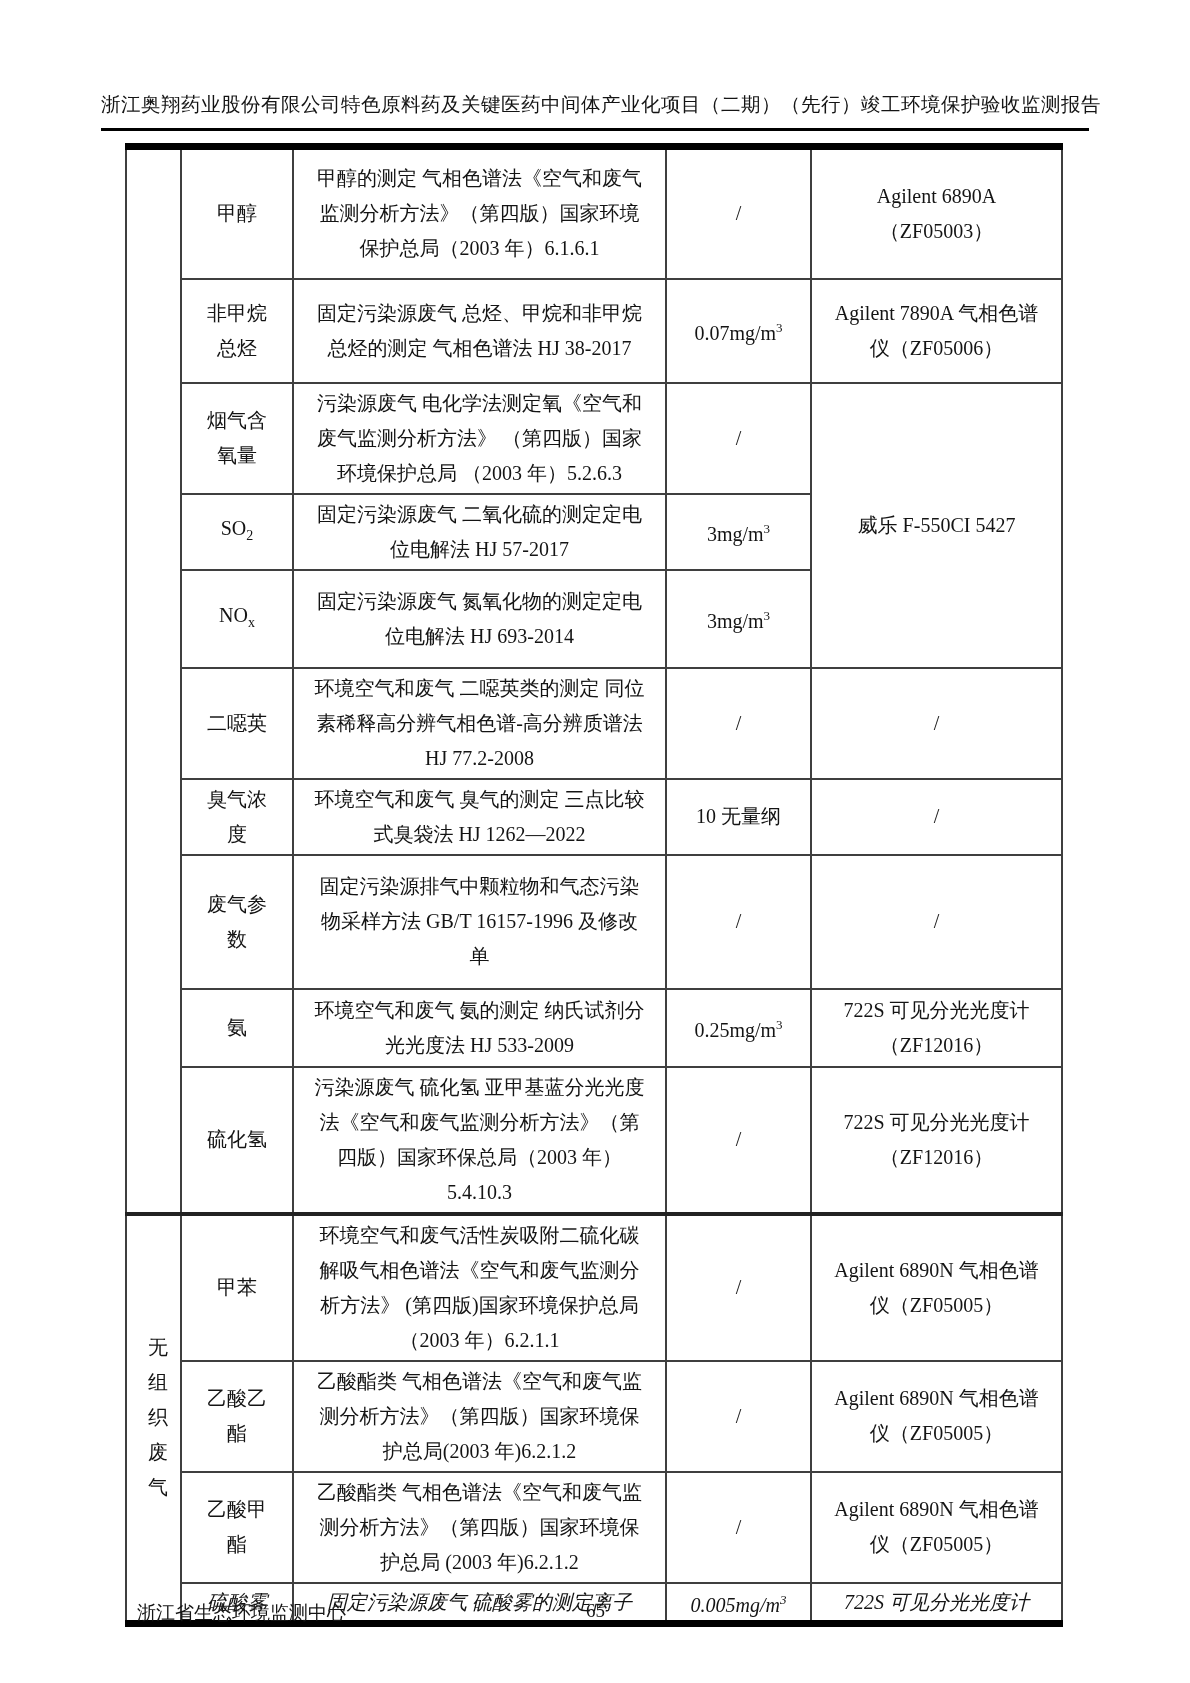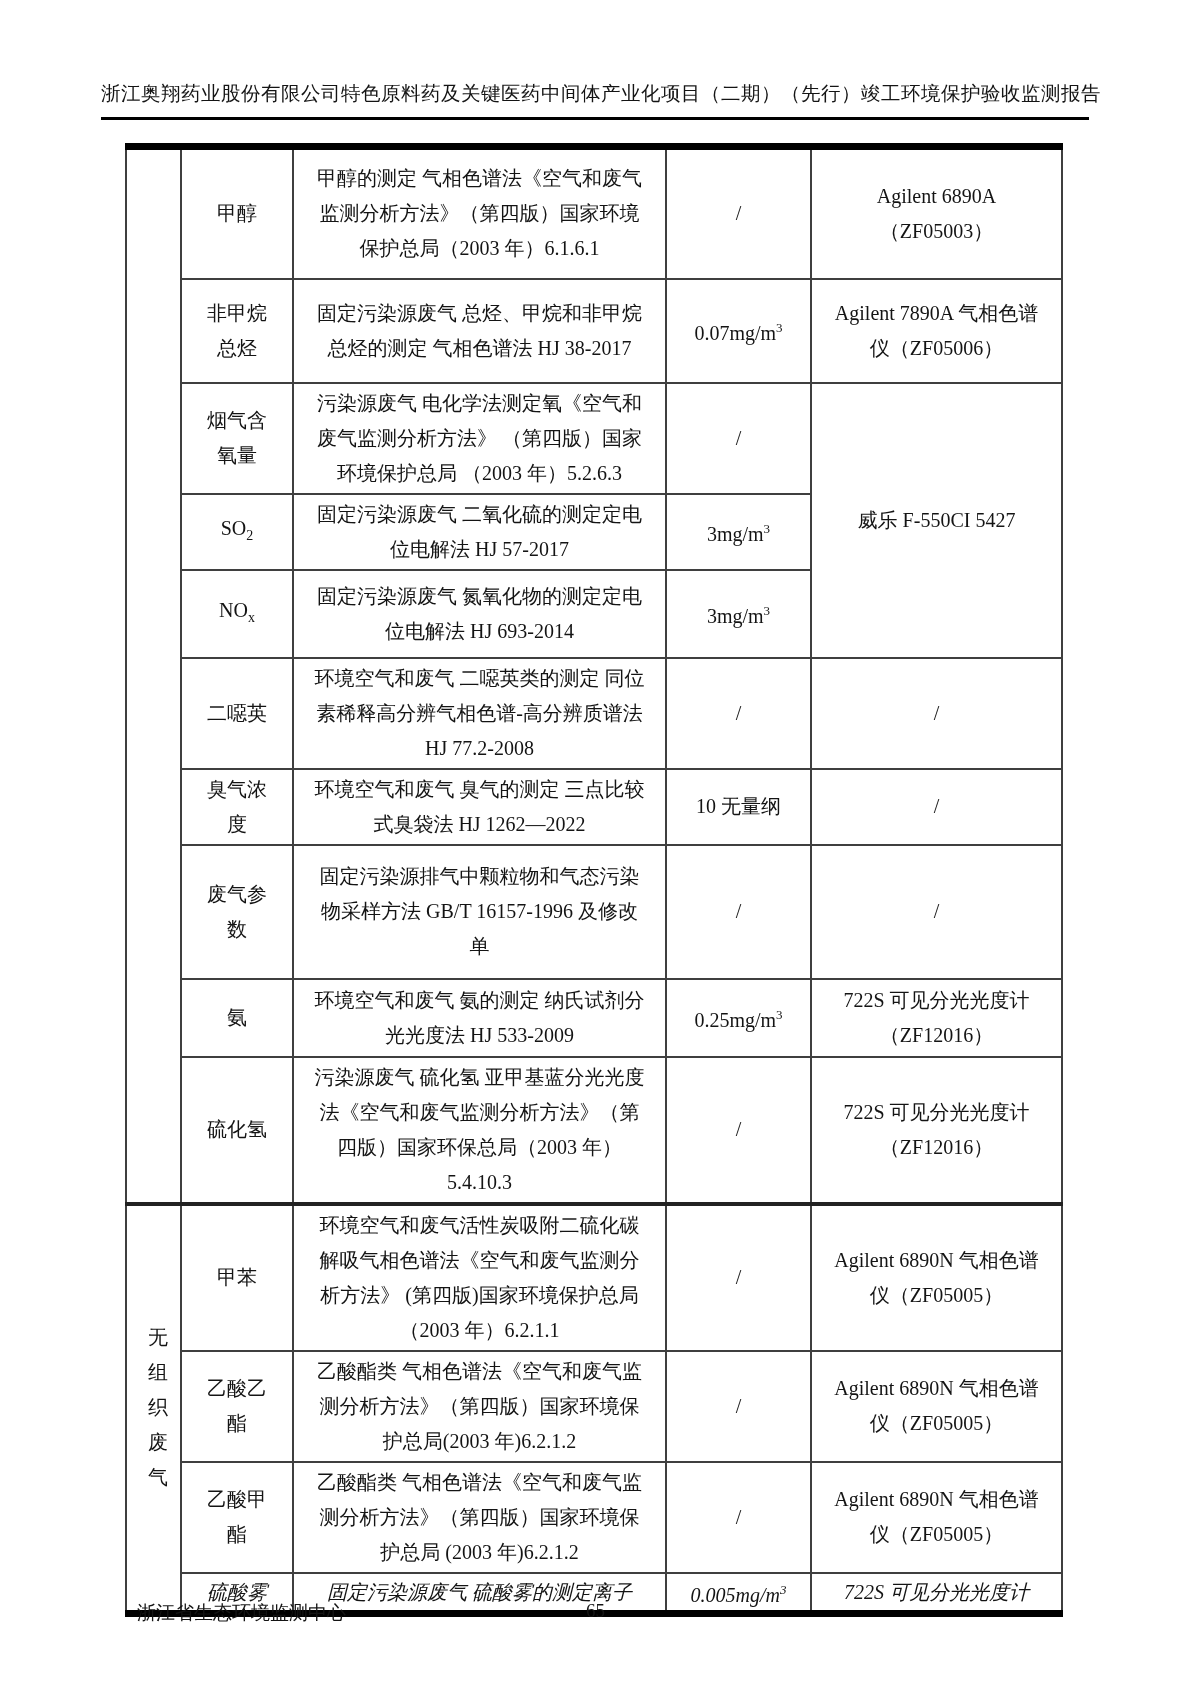--- a/index.html
+++ b/index.html
@@ -16,21 +16,21 @@
   }
   .page {
     position: absolute;
     inset: 0;
     background: #ffffff;
     overflow: hidden;
   }
   .doc-header {
     position: absolute;
     left: 101px;
-    top: 80px;
+    top: 91px;
     width: 988px;
     text-align: center;
     font-size: 19.5px;
     letter-spacing: 0.5px;
     white-space: nowrap;
     border-bottom: 3.5px solid #000;
     padding-bottom: 10px;
   }
   table.monitoring-table {
     position: absolute;
@@ -137,21 +137,21 @@
         <td class="limit-cell"><span>/</span></td>
         <td class="instrument-cell" rowspan="3"><span>威乐 F-550CI 5427</span></td>
       </tr>
 
       <tr style="height:56px">
         <td class="item-cell"><span>SO</span><sub>2</sub></td>
         <td class="method-cell"><span>固定污染源废气 二氧化硫的测定定电位电解法 HJ 57-2017</span></td>
         <td class="limit-cell"><span>3mg/m</span><sup>3</sup></td>
       </tr>
 
-      <tr style="height:88px">
+      <tr style="height:98px">
         <td class="item-cell"><span>NO</span><sub>x</sub></td>
         <td class="method-cell"><span>固定污染源废气 氮氧化物的测定定电位电解法 HJ 693-2014</span></td>
         <td class="limit-cell"><span>3mg/m</span><sup>3</sup></td>
       </tr>
 
       <tr style="height:110px">
         <td class="item-cell"><span>二噁英</span></td>
         <td class="method-cell"><span>环境空气和废气 二噁英类的测定 同位素稀释高分辨气相色谱-高分辨质谱法 HJ 77.2-2008</span></td>
         <td class="limit-cell"><span>/</span></td>
         <td class="instrument-cell"><span>/</span></td>

